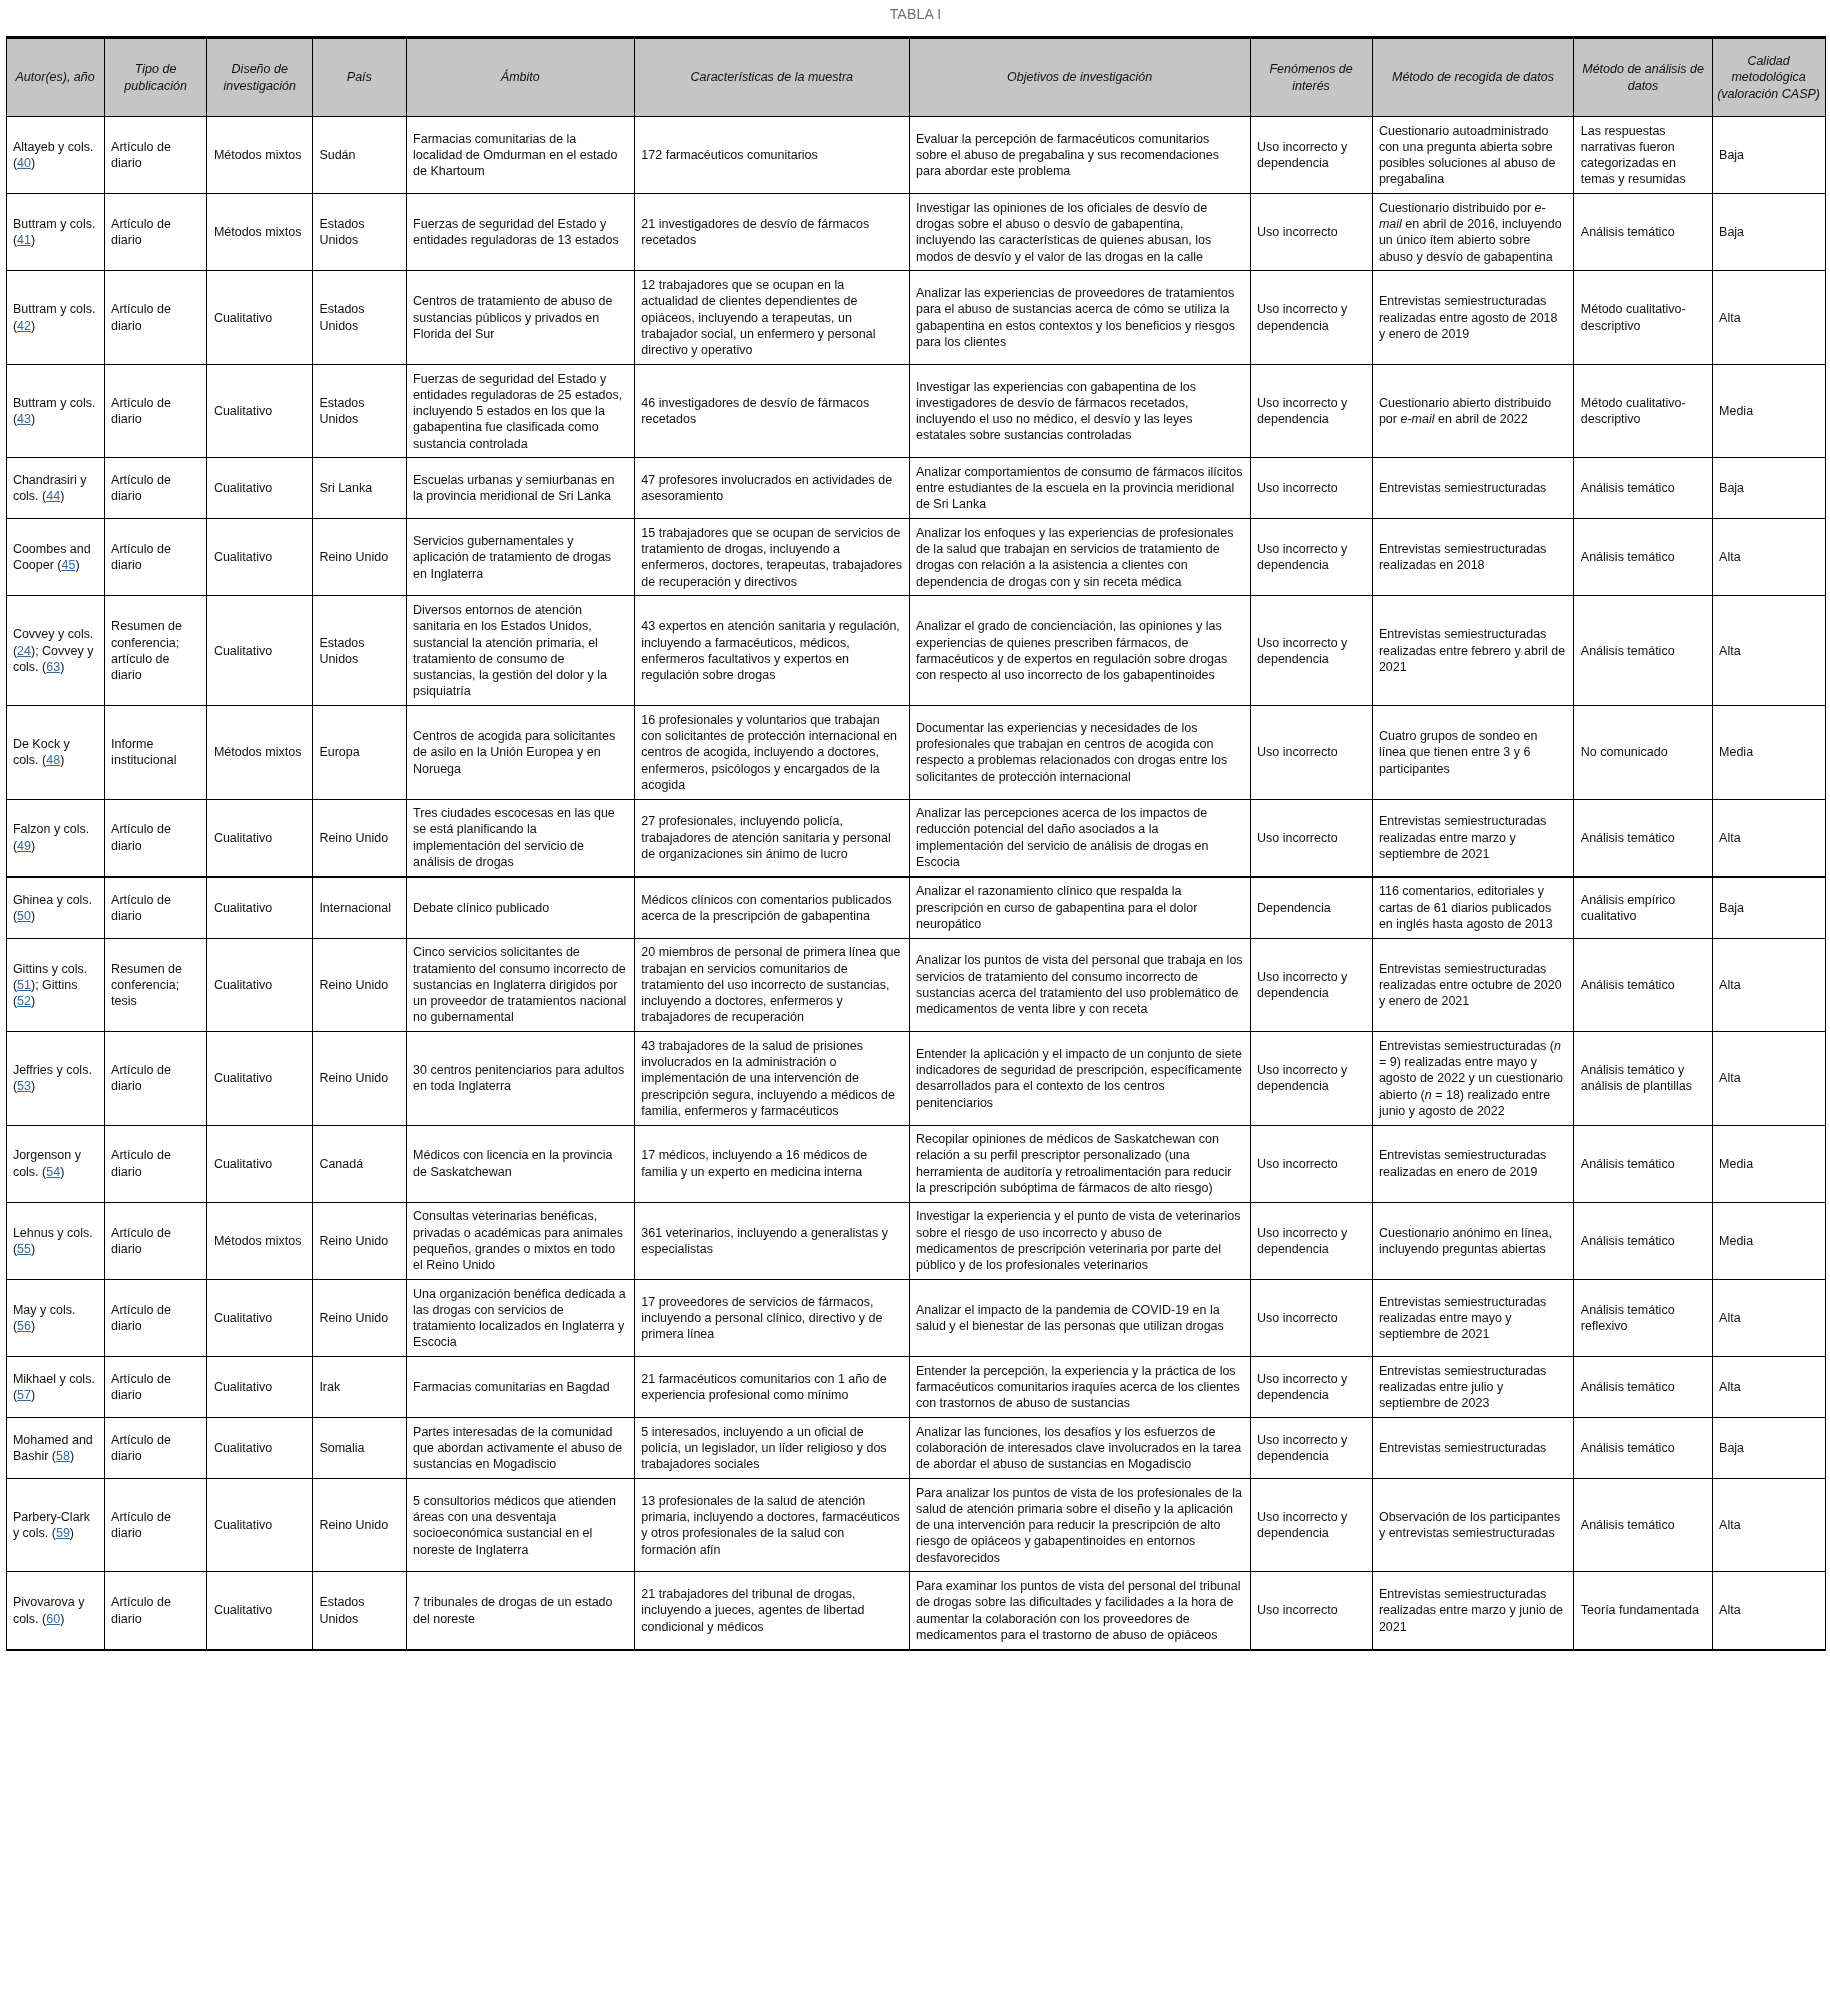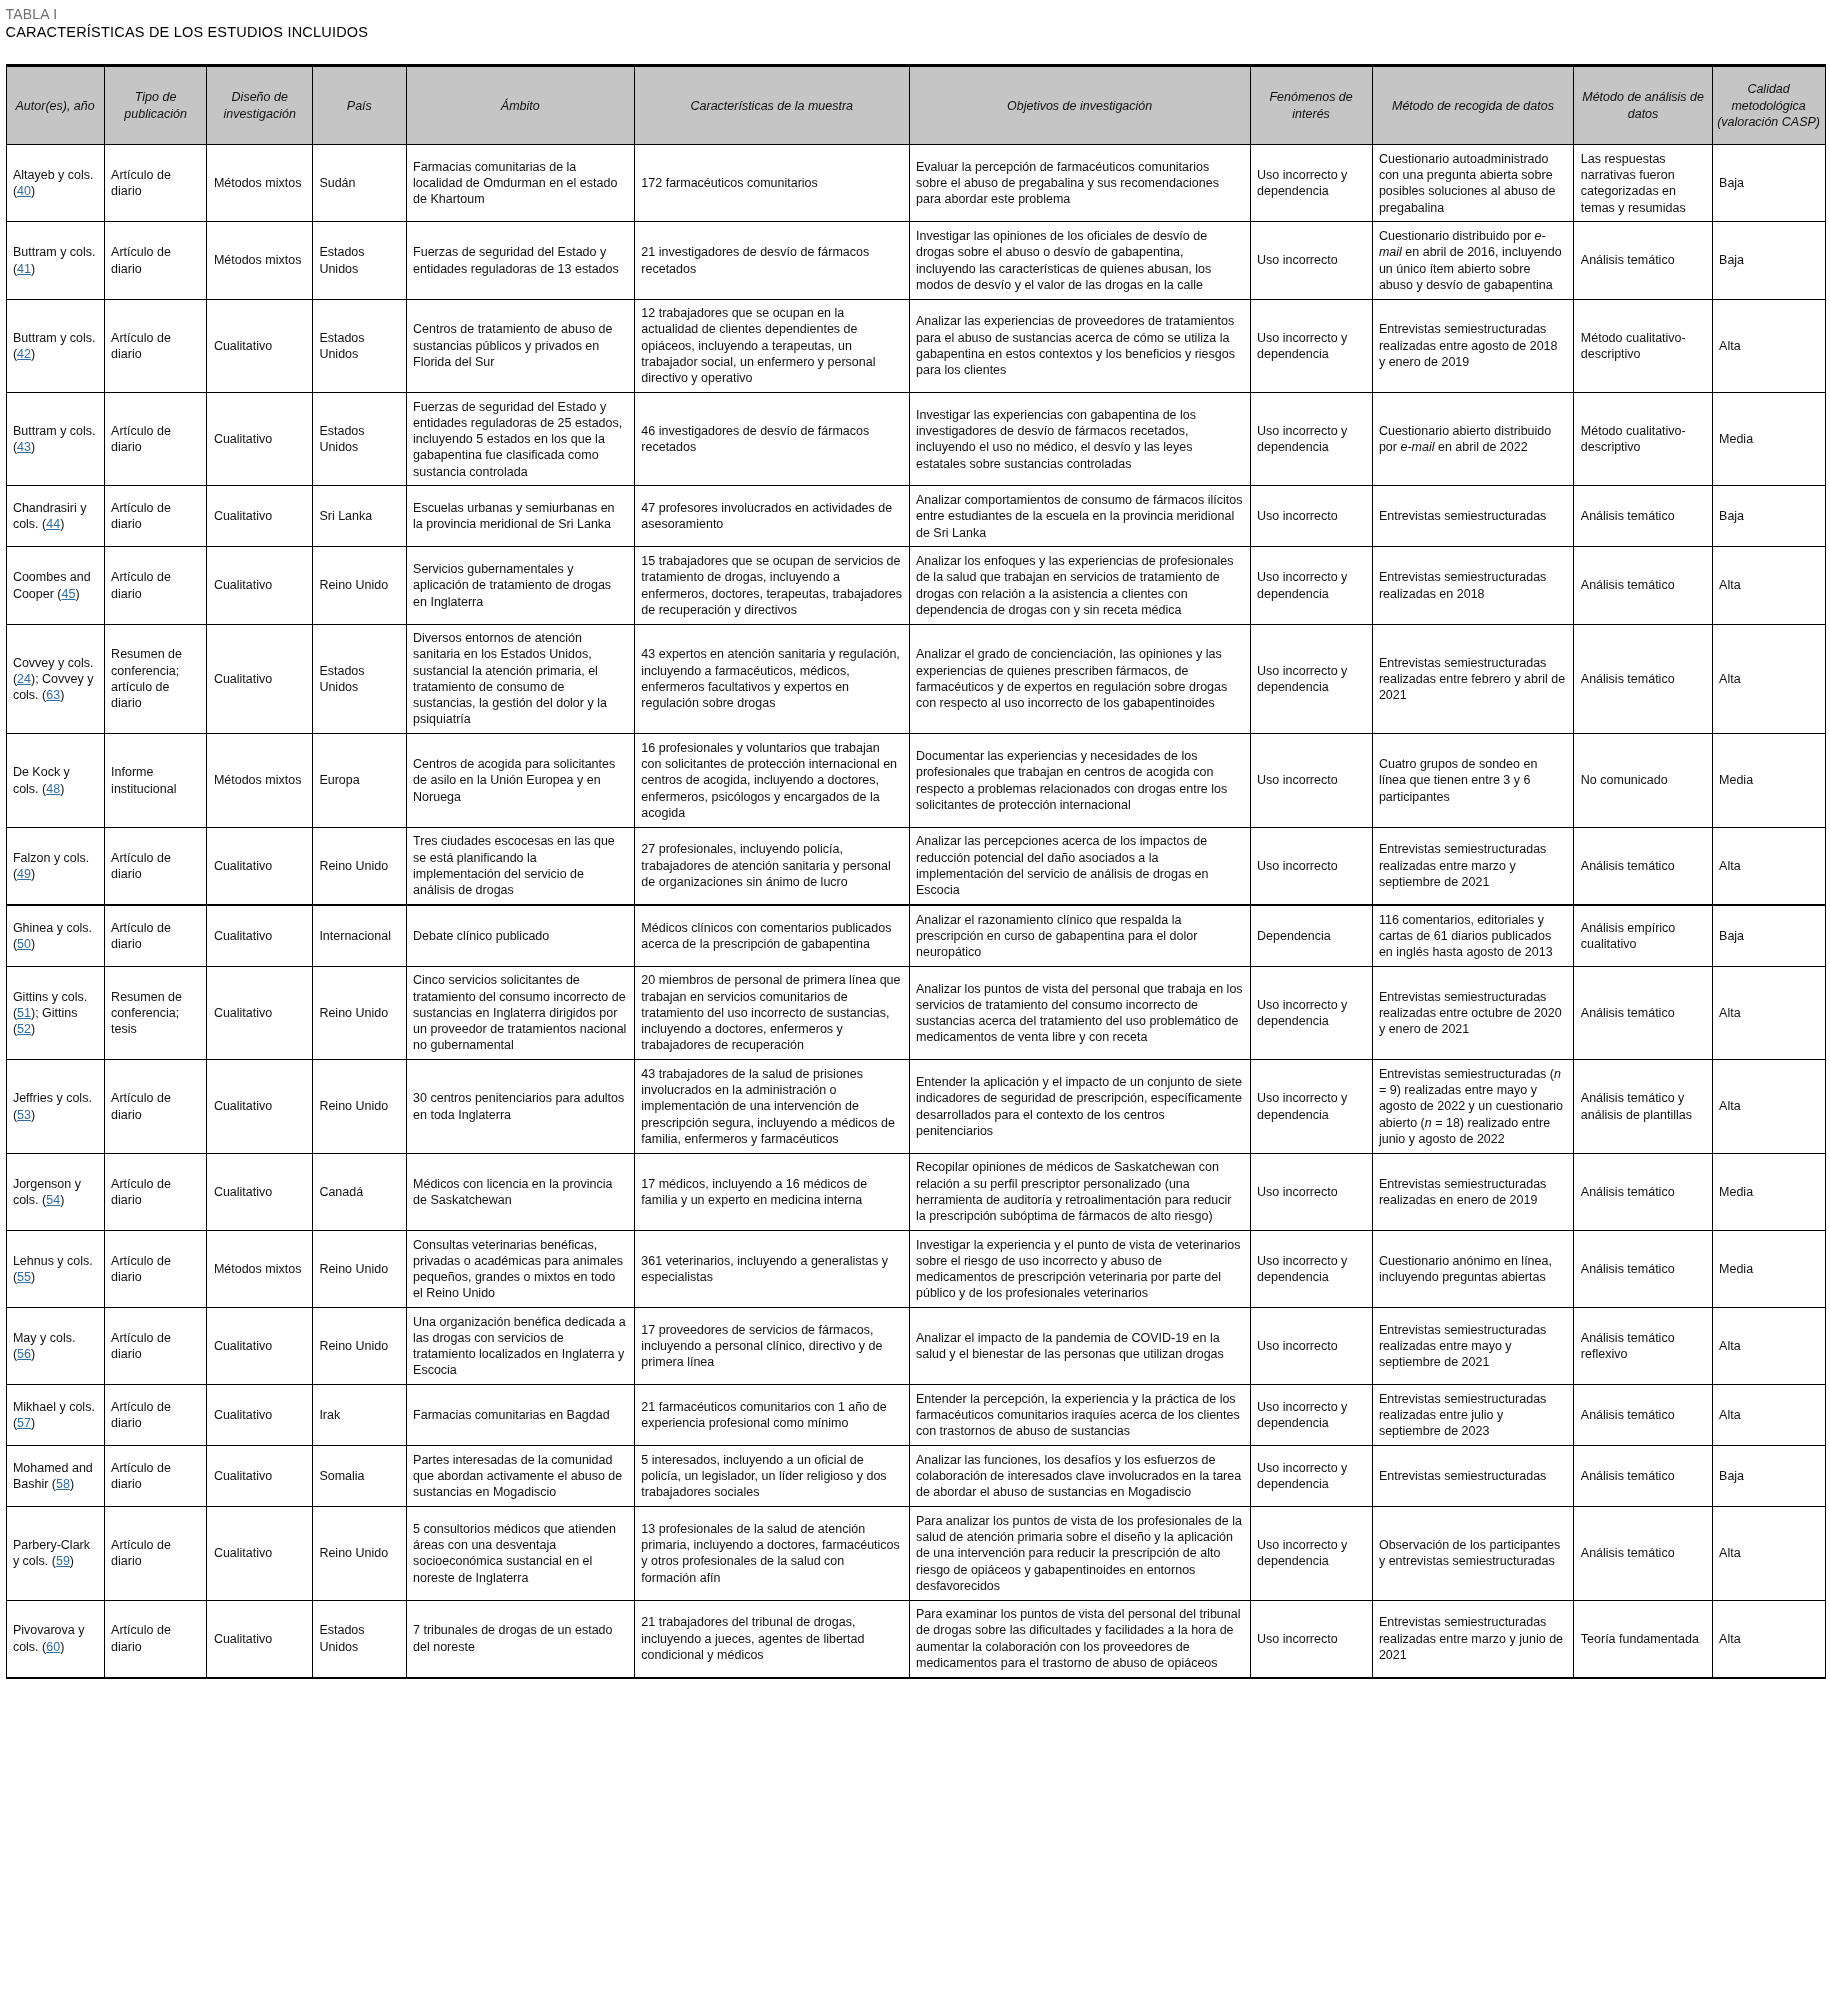--- a/index.html
+++ b/index.html
@@ -1,38 +1,37 @@
 <!DOCTYPE html>
 <html style="font-size:6.4px"><head>
 <meta charset="utf-8">
 <style>
   html,body{margin:0;padding:0;background:#ffffff;color:#111;}
   body{font-family:"Liberation Sans","DejaVu Sans",sans-serif;width:1831px;}
   .page{width:1820px;margin:0 auto;padding-top:5.6px;}
-  .caption{ line-height:1.25; margin-bottom:23px;}
+  .caption{ text-align:center; line-height:1.25; margin-bottom:13px;}
   .caption .t1{font-size:14px; color:#6f6f6f; letter-spacing:0.2px;}
   .caption .t2{font-size:14.5px; color:#000; letter-spacing:0.2px;}
   table{border-collapse:collapse; table-layout:fixed; width:100%;
         border-top:3.2px solid #000; border-bottom:2px solid #000;}
   th,td{border:0.8px solid #000; padding:5.6px 6.4px; font-size:12.5px; line-height:1.3;
         vertical-align:middle; word-wrap:break-word; overflow-wrap:break-word;}
   thead th{background:#c5c5c5; font-style:italic; font-weight:normal;
         text-align:center; height:69px; padding:4px 3.2px;}
   td{text-align:left; background:#fff;}
   tbody.section-b tr:first-child td{border-top:2.4px solid #000;}
   .ref{color:#2e6da4; text-decoration:underline; cursor:pointer;text-align:center;}
   i{font-style:italic;}
 </style>
 </head>
 <body>
 
 <div class="page">
   <div class="caption">
     <div class="t1">TABLA I</div>
-    <div class="t2">CARACTERÍSTICAS DE LOS ESTUDIOS INCLUIDOS</div>
   </div>
 
   <table>
     <colgroup>
       <col style="width:5.4%">
         <col style="width:5.65%">
         <col style="width:5.8%">
       <col style="width:5.15%">
         <col style="width:12.55%">
         <col style="width:15.1%">

